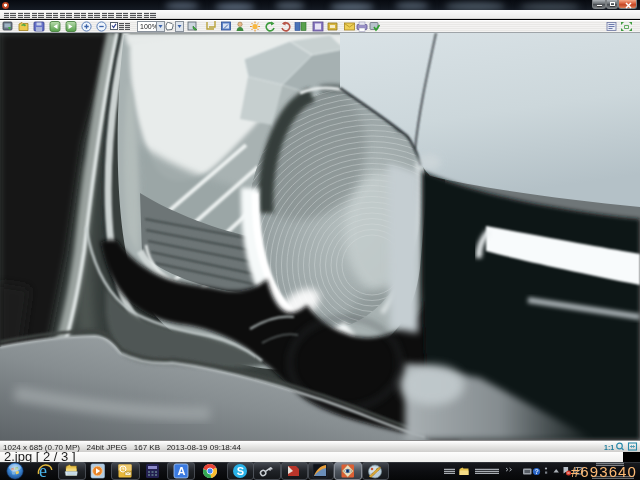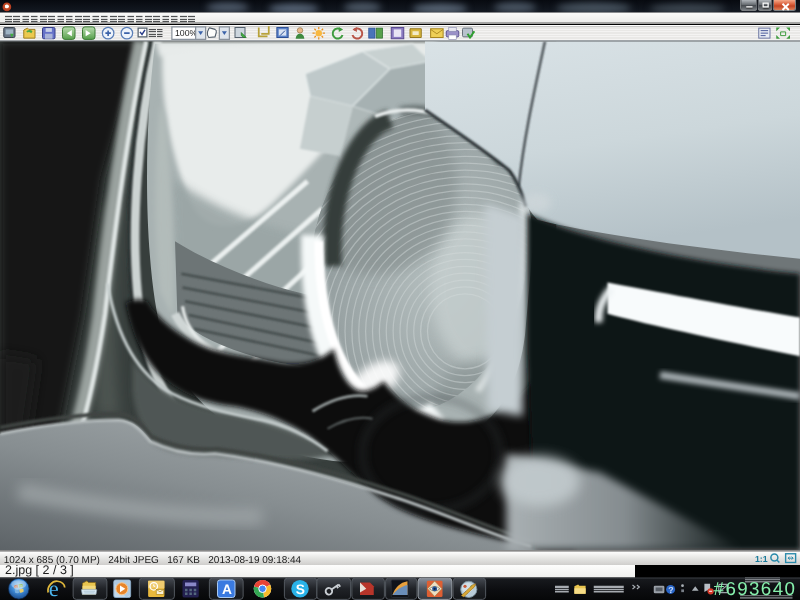--- a/index.html
+++ b/index.html
@@ -16,24 +16,24 @@
 .cjk{position:absolute;background-image:
  linear-gradient(90deg, rgba(244,243,242,0) 0 5.5px, rgba(244,243,242,1) 5.5px 6.5px, rgba(244,243,242,0) 6.5px),
  repeating-linear-gradient(0deg, rgba(52,54,56,.85) 0 1px, rgba(160,163,166,.25) 1px 2px)}
 .cjk.light{background-image:
  repeating-linear-gradient(0deg, rgba(205,210,216,.8) 0 1px, rgba(140,146,152,.3) 1px 2px)}
 
 #toolbar{left:0;top:20px;width:640px;height:13px;background:repeating-linear-gradient(180deg,#f4f3f2 0 1px,#e9e8e6 1px 2px);border-bottom:1px solid #9fa4a8;border-top:1px solid #fff}
 
 #status1{left:0;top:440px;width:640px;height:12px;background:linear-gradient(180deg,#ffffff,#e8e8e6 45%,#cfcecc);border-top:1px solid #888;color:#1c1c1c;font-size:8px;line-height:13px}
 #status1 .txt{position:absolute;left:3px;top:0;white-space:pre}
-#status2{left:0;top:452px;width:508px;height:10px;background:linear-gradient(180deg,#fdfdfc,#efefed);color:#1c1c1c;font-size:10px;line-height:10px}
+#status2{left:0;top:452px;width:623px;height:10px;background:linear-gradient(180deg,#fdfdfc,#efefed);color:#1c1c1c;font-size:13px;line-height:10px}
 
 #taskbar{left:0;top:462px;width:640px;height:18px;background:linear-gradient(180deg,#3e4248 0,#17191d 8%,#0c0d10 55%,#060708);overflow:hidden}
-#watermark{position:absolute;right:3px;top:462px;height:18px;line-height:19px;color:#86efac;font-size:15px;letter-spacing:1.1px}
+#watermark{position:absolute;right:3px;top:462px;height:18px;line-height:19px;color:#fdba74;font-size:15px;letter-spacing:1.1px}
 </style></head>
 <body>
 <div id="stage">
 
   <div class="abs" id="photo" style="left:0;top:33px;width:640px;height:407px;background:#6f7678">
 <svg width="640" height="407" viewBox="0 0 640 407">
 <defs>
 <linearGradient id="hoodG" x1="0" y1="0" x2="0.25" y2="1">
  <stop offset="0" stop-color="#d9e2e6"></stop>
             <stop offset="0.55" stop-color="#ccd7db"></stop>

